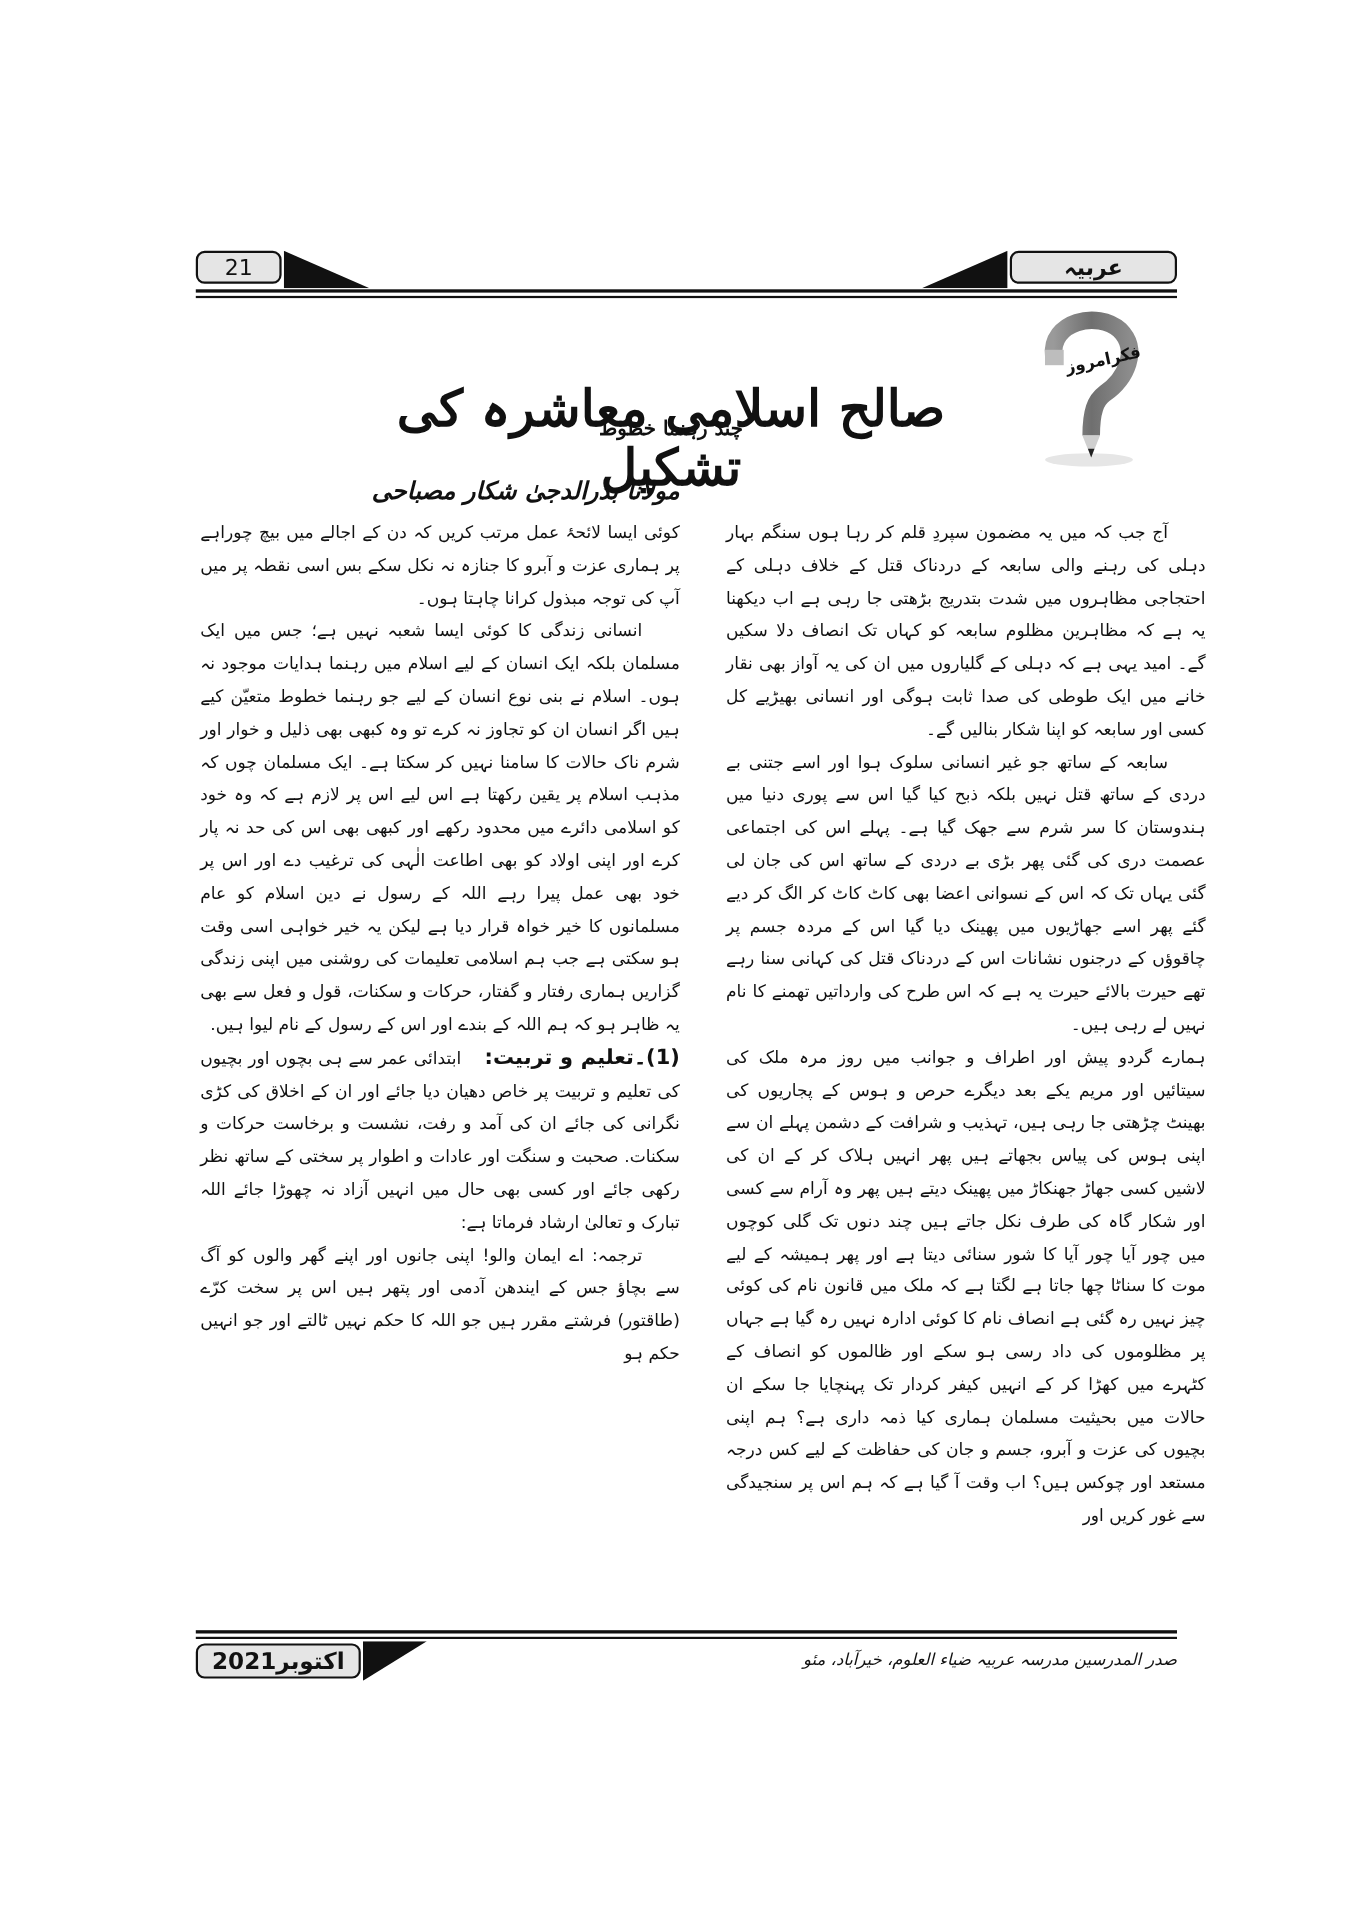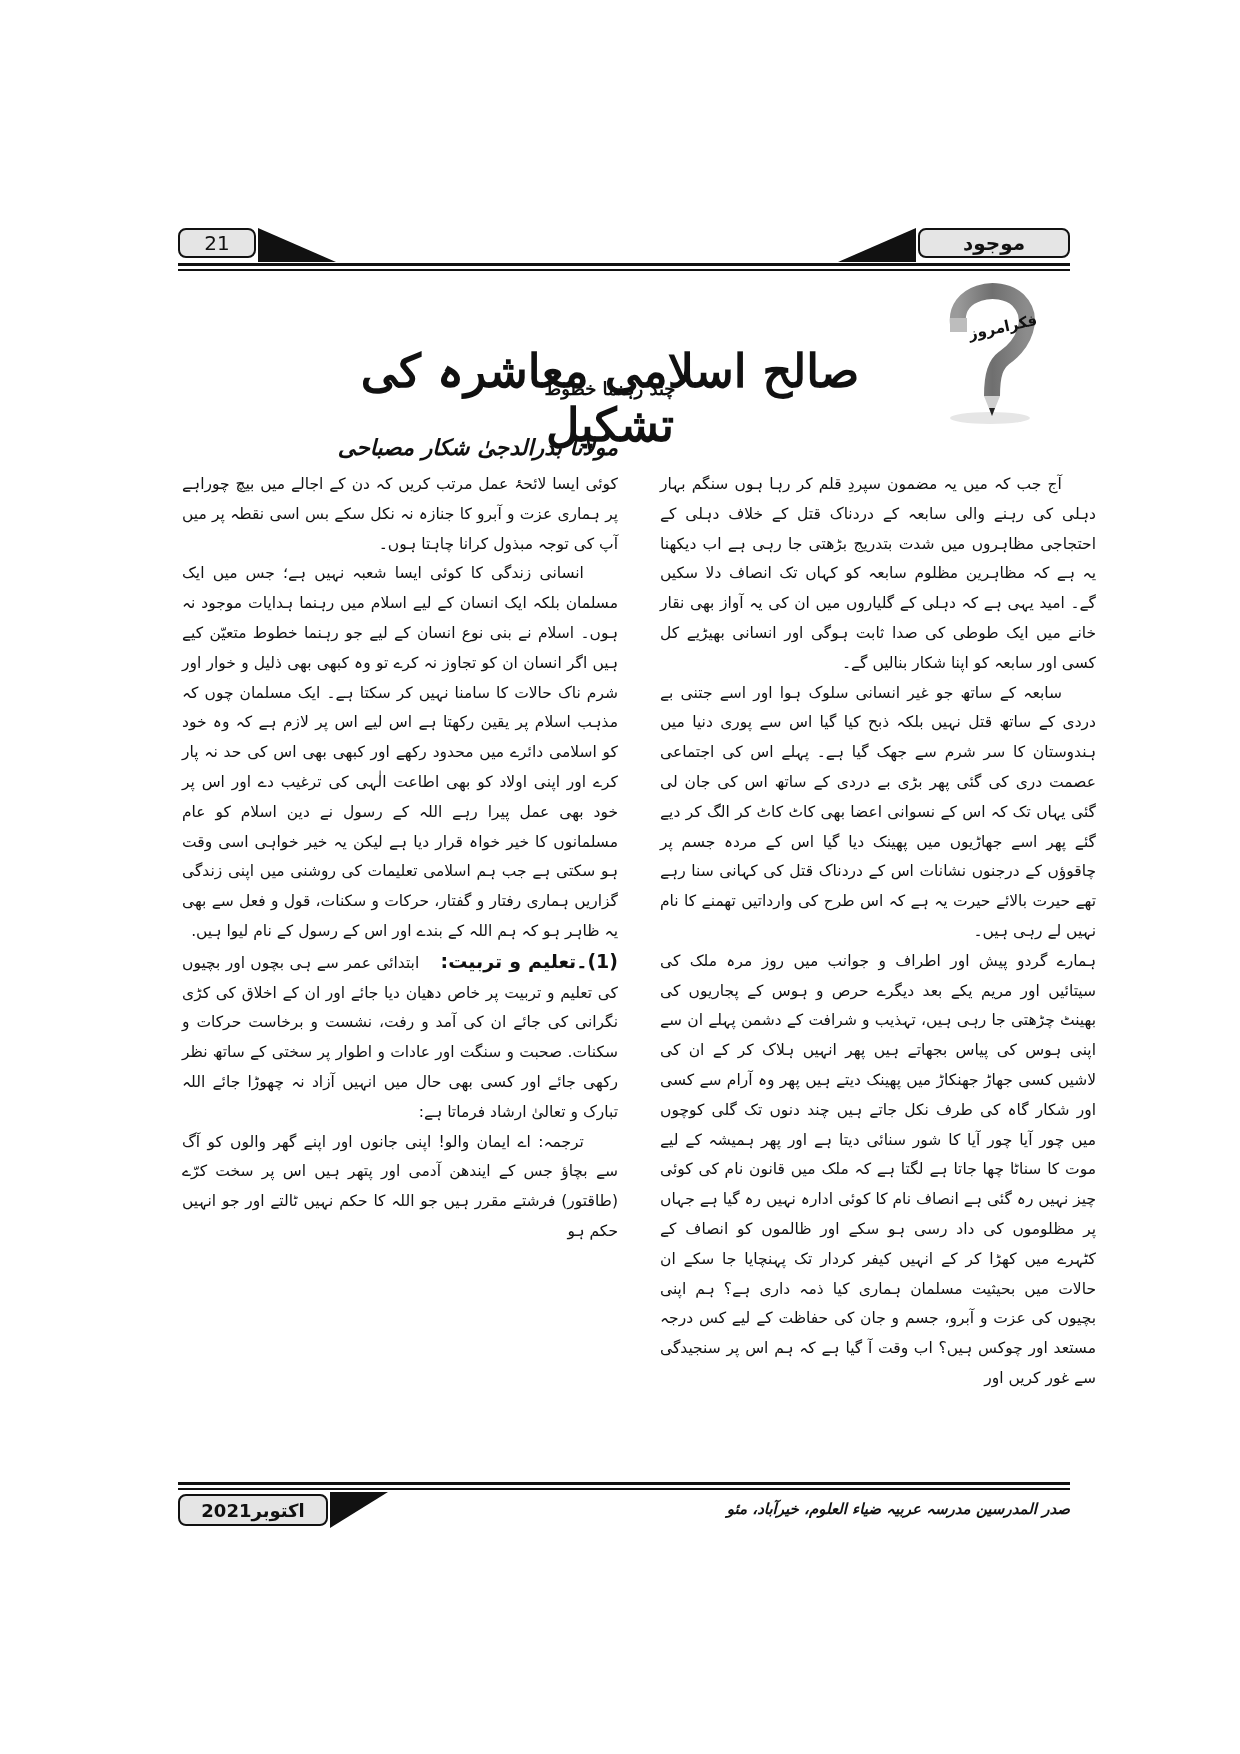--- a/index.html
+++ b/index.html
@@ -25,39 +25,39 @@
     
     .col { position: absolute; top: 470px; width: 436px; direction: rtl; text-align: justify; font-family: "DejaVu Sans", sans-serif; font-size: 15.5px; line-height: 29.8px; }
     .col-right { left: 660px; }
     .col-left { left: 182px; }
     .col p { margin: 0; }
     .col p.indent { text-indent: 2.2em; }
     .col .point-head { font-weight: bold; font-size: 19px; margin-left: 16px; }
 
     
     .footer-rule { position: absolute; left: 178px; width: 892px; background: #111; }
-    .date-box { left: 178px; top: 1494px; width: 150px; height: 32px; font-family: "DejaVu Sans", sans-serif; font-size: 18px; font-weight: bold; direction: rtl; }
-    .affiliation { position: absolute; left: 620px; width: 450px; top: 1500px; text-align: right; direction: rtl; font-family: "DejaVu Serif", serif; font-size: 15px; font-style: italic; font-weight: bold; }
+    .date-box { left: 178px; top: 1494px; width: 150px; height: 32px; font-family: "DejaVu Sans", sans-serif; font-size: 21px; font-weight: bold; direction: rtl; }
+    .affiliation { position: absolute; left: 620px; width: 450px; top: 1500px; text-align: right; direction: rtl; font-family: "DejaVu Serif", serif; font-size: 15px; font-style: italic; }
   </style>
 </head>
 <body>
 
 <div class="page">
 
   <div class="hdr-box pageno-box">
     <span>21</span>
   </div>
   <svg class="wedge" style="left:258px;top:228px;" width="80" height="34">
     <polygon points="0,0 0,34 78,34" fill="#111"></polygon>
   </svg>
   <svg class="wedge" style="left:836px;top:228px;" width="80" height="34">
     <polygon points="80,0 80,34 2,34" fill="#111"></polygon>
   </svg>
   <div class="hdr-box section-box">
-    <span>موجود</span>
+    <span>عربیہ</span>
   </div>
   <div class="rule" style="top:263px;height:3px;"></div>
   <div class="rule" style="top:269px;height:1.5px;"></div>
 
   <svg class="qmark" viewBox="0 0 100 150">
     <defs>
       <linearGradient id="pg" x1="0" x2="1" y1="0" y2="0">
         <stop offset="0" stop-color="#9a9a9a"></stop>
         <stop offset="0.5" stop-color="#6f6f6f"></stop>
         <stop offset="1" stop-color="#8c8c8c"></stop>

